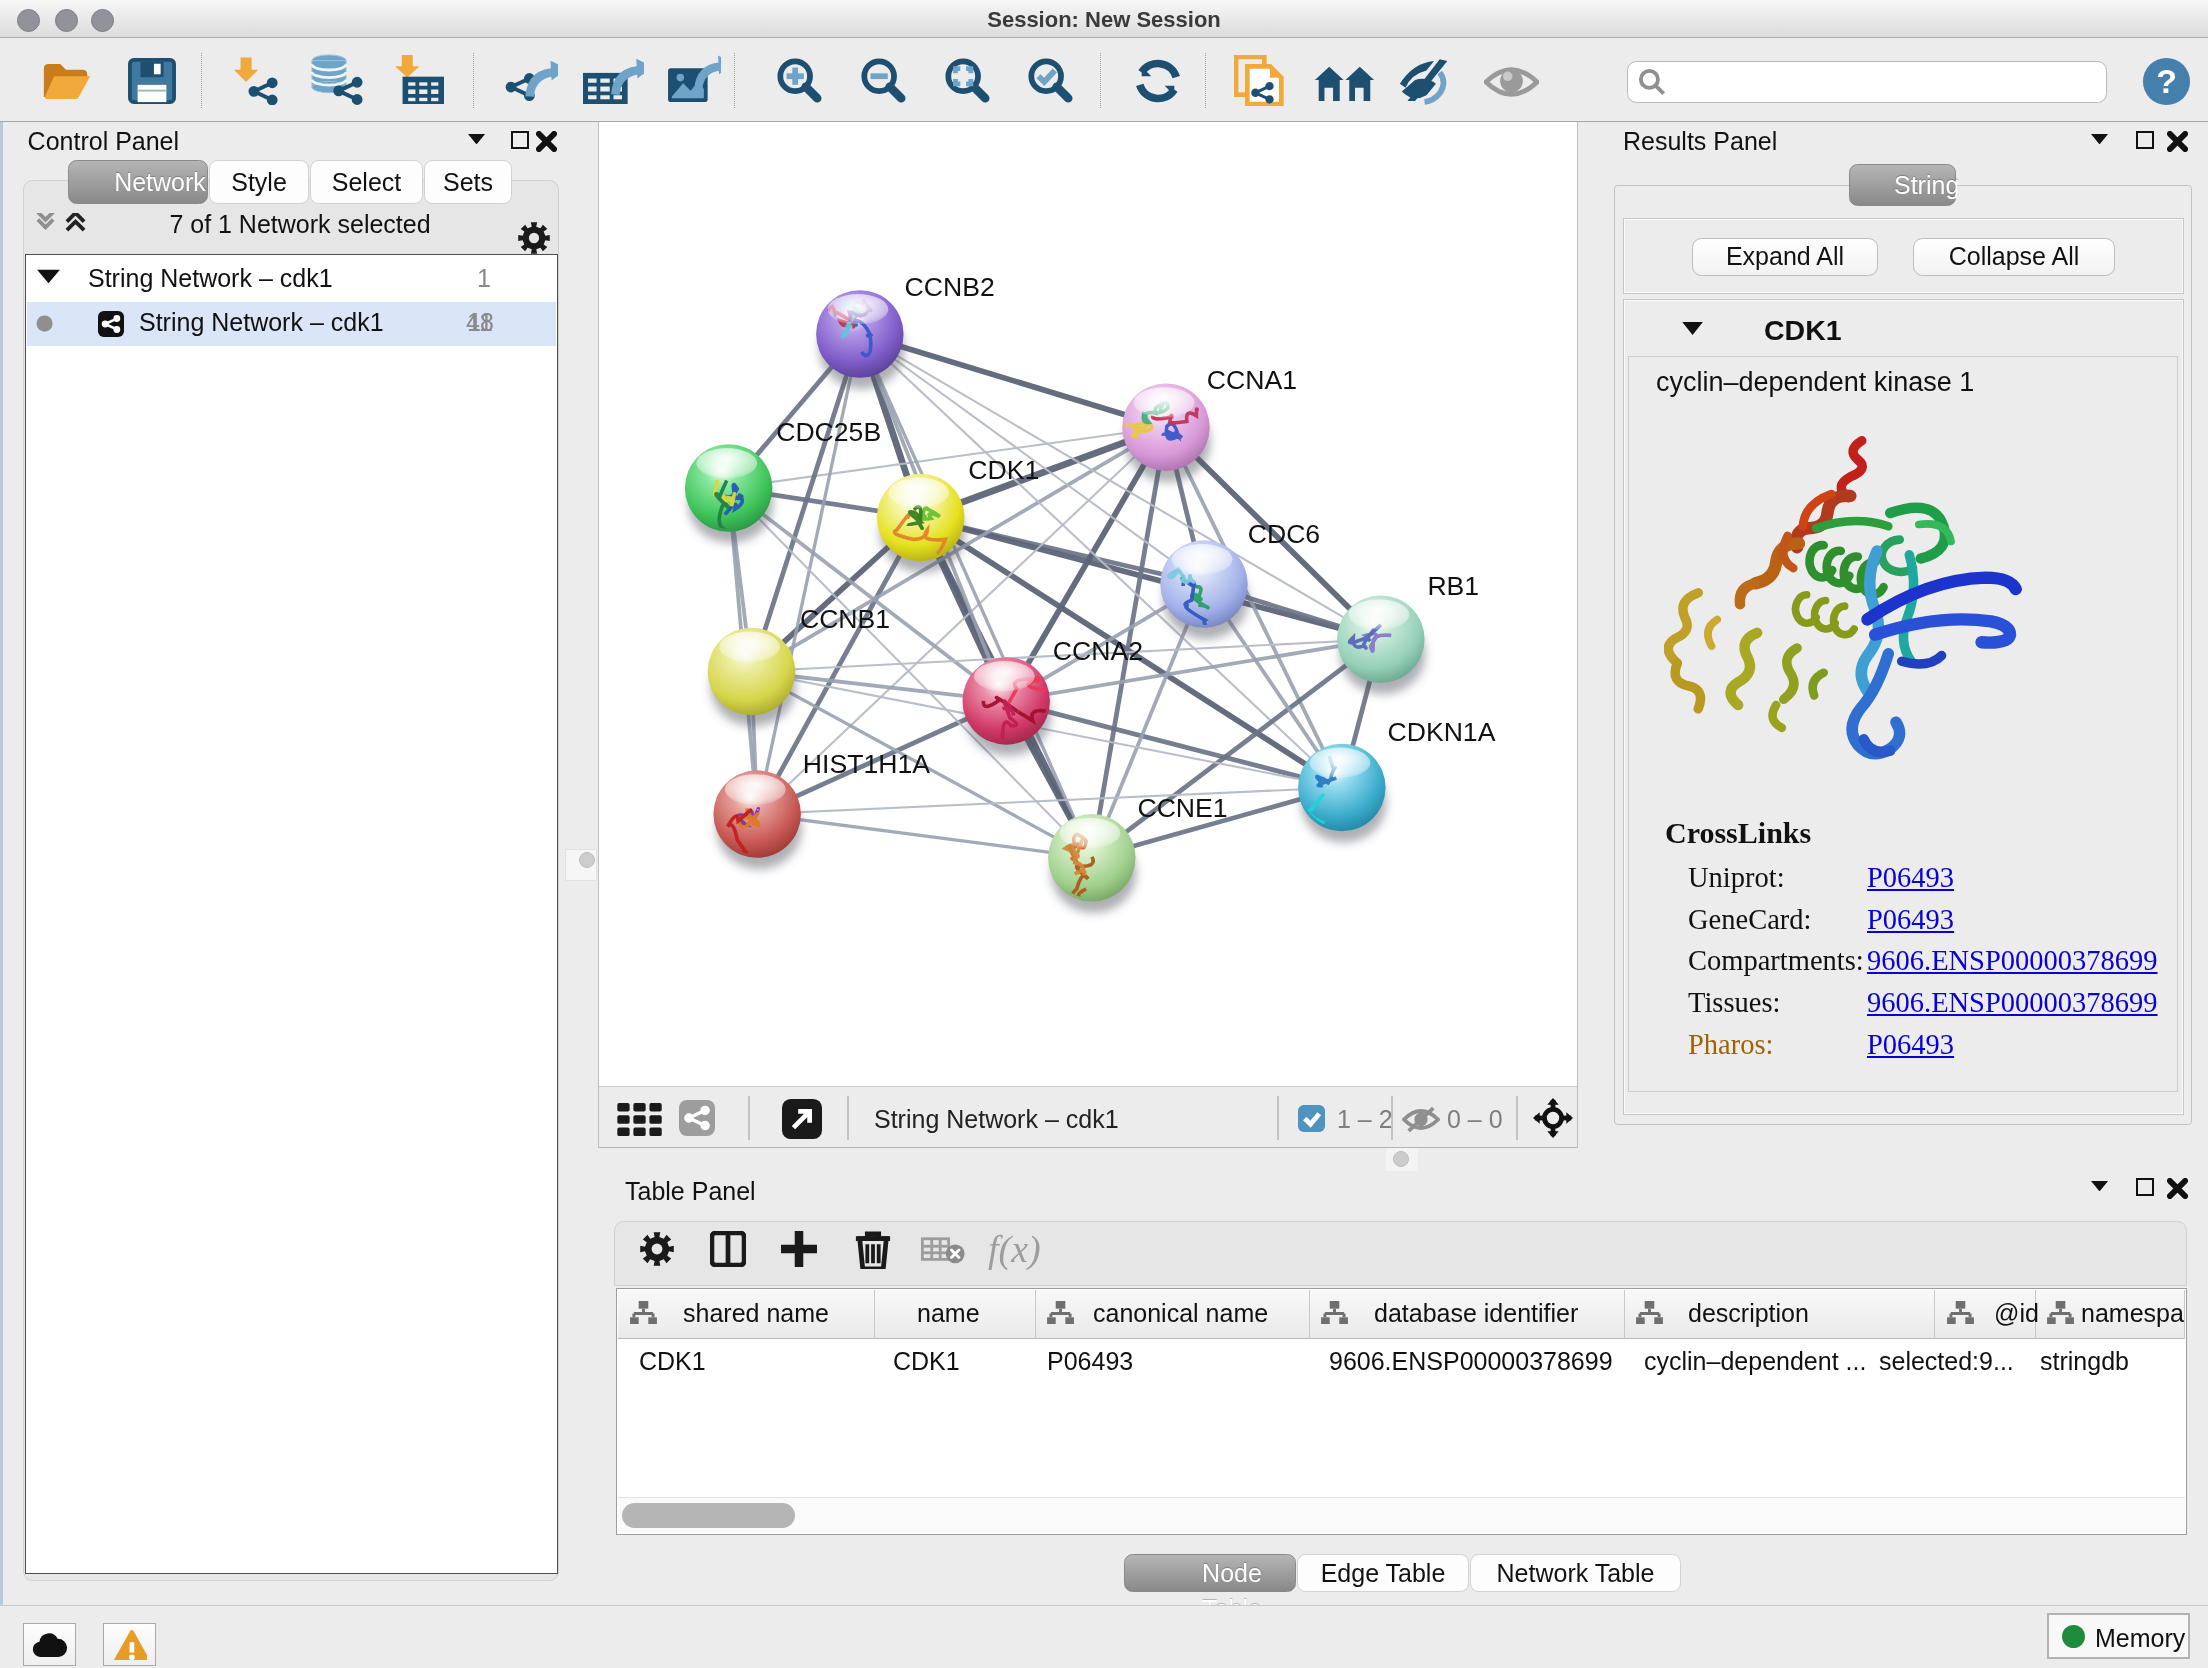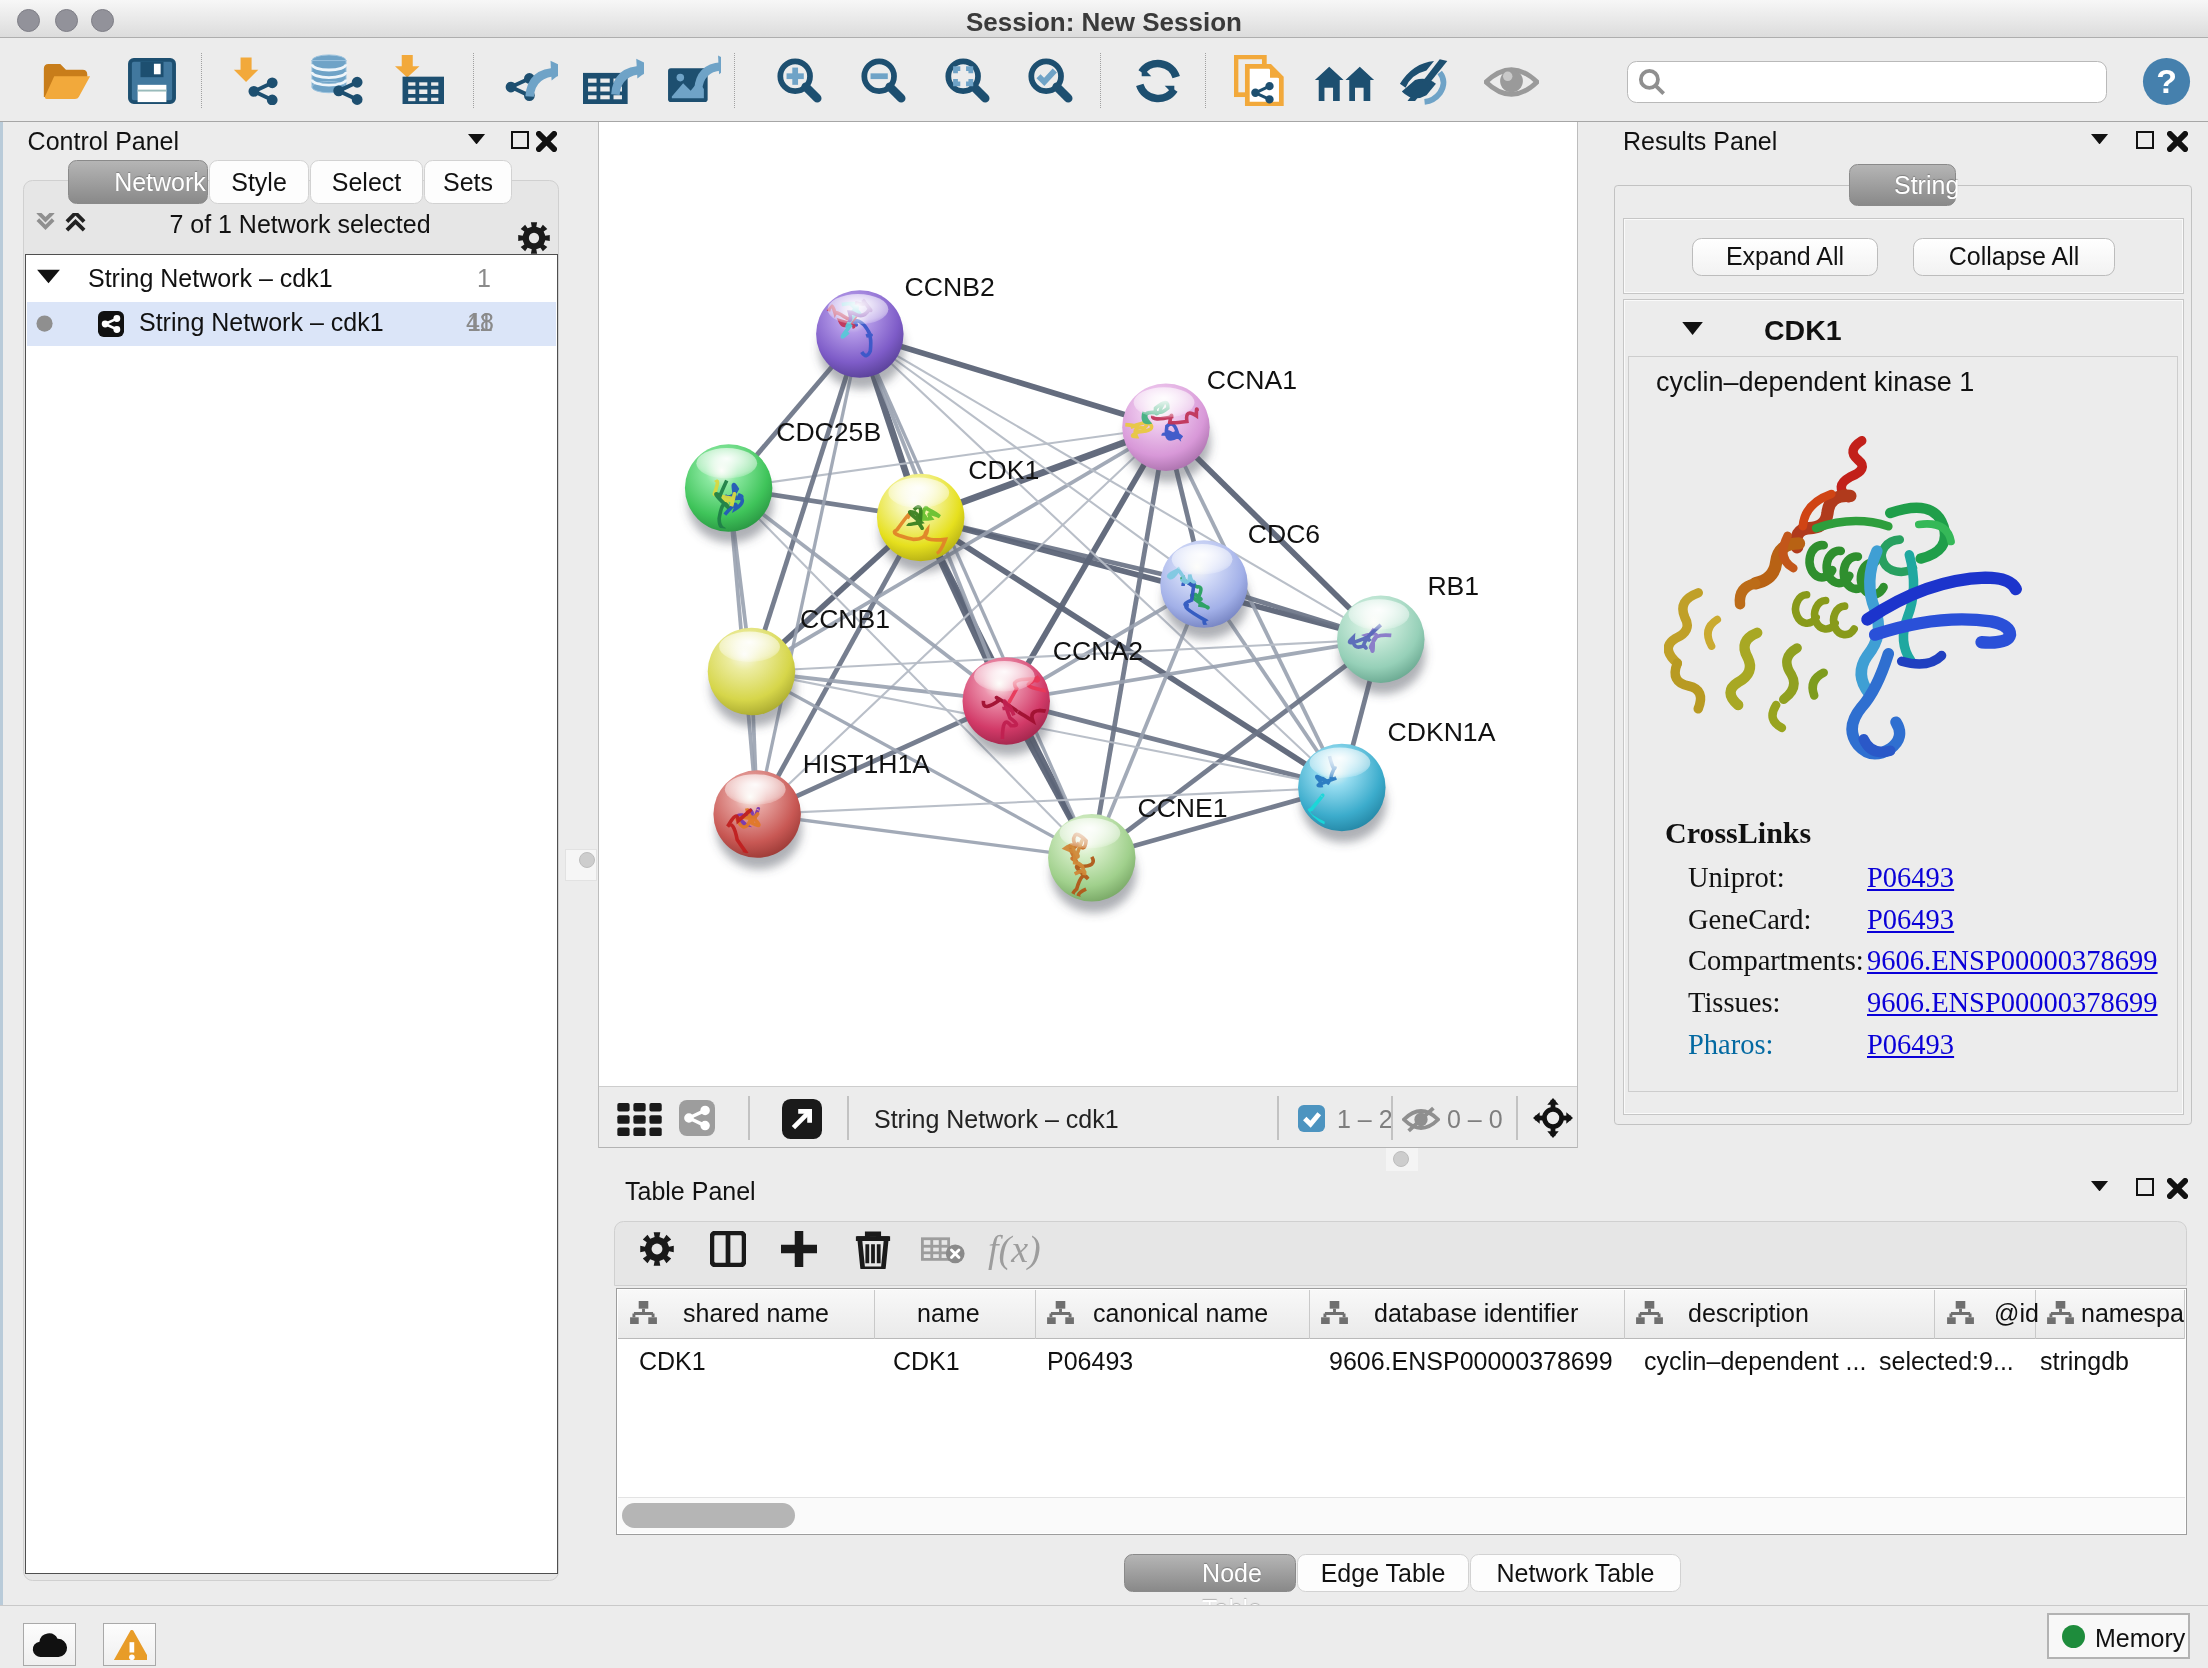--- a/index.html
+++ b/index.html
@@ -3,21 +3,21 @@
 *{margin:0;padding:0;box-sizing:border-box;}
 html,body{width:2208px;height:1668px;overflow:hidden;background:#ececec;
  font-family:"Liberation Sans",sans-serif;-webkit-font-smoothing:antialiased;}
 .abs{position:absolute;}
 .t26{font-size:25px;color:#111;}
 .gray{color:#8a8a8a;}
 
 #titlebar{left:0;top:0;width:2208px;height:38px;
  background:linear-gradient(#f7f7f7,#dcdcdc);border-bottom:1.9px solid #aeaeae;}
 .light{width:23px;height:23px;border-radius:50%;background:#92929a;border:1px solid #7e7e86;top:8.6px;}
-#wtitle{width:100%;text-align:center;top:6.7px;font-size:26px;font-weight:bold;color:#3a3a3a;}
+#wtitle{width:100%;text-align:center;top:6.7px;font-size:22px;font-weight:bold;color:#3a3a3a;}
 
 #toolbar{left:0;top:40px;width:2208px;height:82px;background:#ececec;border-bottom:1.9px solid #a6a6a6;}
 .vsep{top:13.3px;height:55px;width:0;border-left:1.9px dotted #a0a0a0;}
 #searchbox{left:1627px;top:61px;width:480px;height:42px;background:#fff;border:1.9px solid #b9b9b9;border-radius:9.5px;}
 
 .ptitle{font-size:25px;color:#111;}
 .minbtn{width:18px;height:18px;border:2.9px solid #111;background:transparent;}
 
 .tab{position:absolute;height:44px;line-height:42px;text-align:center;font-size:25px;color:#111;
  background:#fdfdfd;border:1px solid #d2d2d2;border-radius:8.6px;}
@@ -609,21 +609,21 @@
 <div class="abs" style="left:1656px;top:367px;font-size:27px;color:#111;">cyclin–dependent kinase 1</div>
 <div class="abs serif" style="left:1665px;top:816px;font-size:30px;font-weight:bold;color:#111;">CrossLinks</div>
 <div class="abs serif" style="left:1688px;top:862px;font-size:28.5px;color:#111;">Uniprot:</div>
 <div class="abs serif" style="left:1867px;top:862px;font-size:28.5px;"><a class="lnk">P06493</a></div>
 <div class="abs serif" style="left:1688px;top:904px;font-size:28.5px;color:#111;">GeneCard:</div>
 <div class="abs serif" style="left:1867px;top:904px;font-size:28.5px;"><a class="lnk">P06493</a></div>
 <div class="abs serif" style="left:1688px;top:945px;font-size:28.5px;color:#111;">Compartments:</div>
 <div class="abs serif" style="left:1867px;top:945px;font-size:28.5px;"><a class="lnk">9606.ENSP00000378699</a></div>
 <div class="abs serif" style="left:1688px;top:987px;font-size:28.5px;color:#111;">Tissues:</div>
 <div class="abs serif" style="left:1867px;top:987px;font-size:28.5px;"><a class="lnk">9606.ENSP00000378699</a></div>
-<div class="abs serif" style="left:1688px;top:1029px;font-size:28.5px;color:#0369a1;">Pharos:</div>
+<div class="abs serif" style="left:1688px;top:1029px;font-size:28.5px;color:#a16207;">Pharos:</div>
 <div class="abs serif" style="left:1867px;top:1029px;font-size:28.5px;"><a class="lnk">P06493</a></div>
 <svg class="abs" style="left:1664px;top:433px" width="366" height="333" viewBox="0 0 385 350">
     <path d="M208 8 q-16 10 -4 20 q12 10 -8 18 q-18 10 -2 22" stroke="#c2201a" stroke-width="10" fill="none" stroke-linecap="round" opacity="1.0"></path>
     <path d="M196 66 q-22 -2 -24 18 q-2 16 -20 16 q-16 2 -12 20" stroke="#b03a1c" stroke-width="13" fill="none" stroke-linecap="round" opacity="1.0"></path>
     <path d="M176 64 q-28 10 -30 34" stroke="#d04414" stroke-width="9" fill="none" stroke-linecap="round" opacity="1.0"></path>
     <path d="M142 116 q-22 0 -24 20 q-2 18 -22 22" stroke="#b86214" stroke-width="13" fill="none" stroke-linecap="round" opacity="1.0"></path>
     <path d="M130 108 q-12 24 6 34" stroke="#c2561a" stroke-width="9" fill="none" stroke-linecap="round" opacity="1.0"></path>
     <path d="M96 158 q-18 4 -16 22" stroke="#bc6c18" stroke-width="11" fill="none" stroke-linecap="round" opacity="1.0"></path>
     <path d="M36 168 q-22 8 -14 26 q8 14 -10 22 q-16 10 2 26" stroke="#c0a028" stroke-width="10" fill="none" stroke-linecap="round" opacity="1.0"></path>
     <path d="M14 242 q-8 20 12 24 q18 4 10 24" stroke="#b89a22" stroke-width="10" fill="none" stroke-linecap="round" opacity="1.0"></path>

